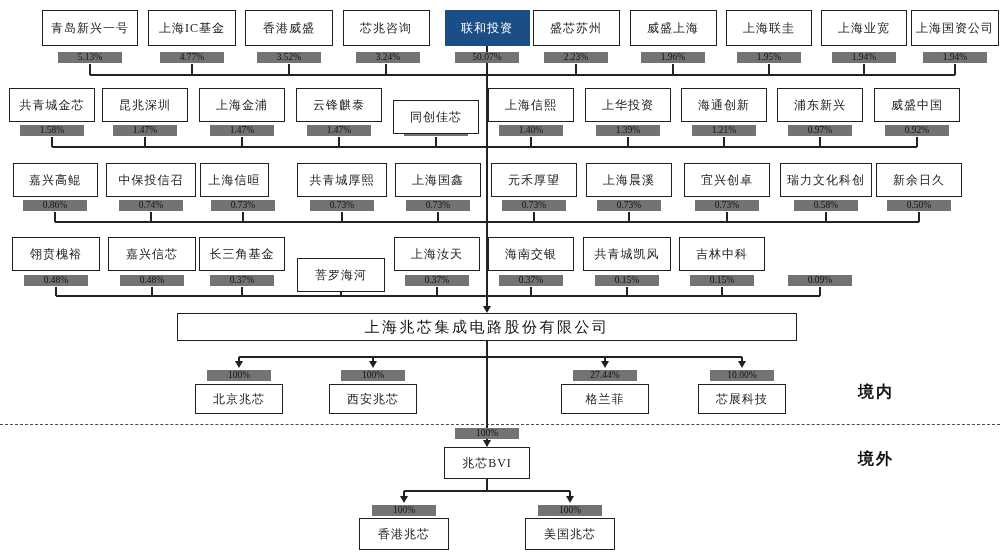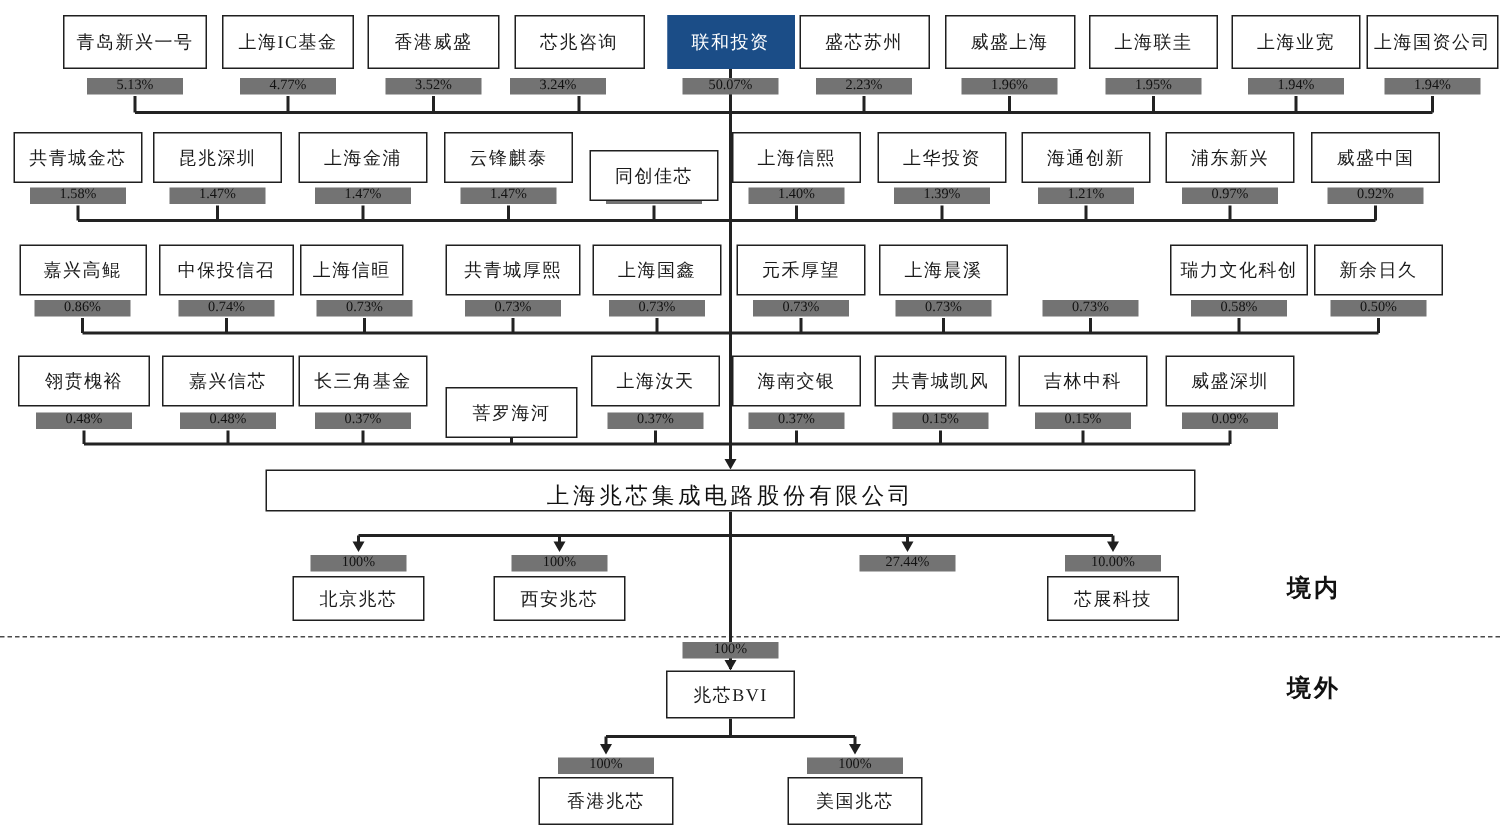--- a/index.html
+++ b/index.html
@@ -18,21 +18,21 @@
     position:absolute;width:0;height:0;z-index:2;
     border-left:4.5px solid transparent;border-right:4.5px solid transparent;
     border-top:7px solid #1f1f1f;
   }
   .pct{
     position:absolute;width:64px;text-align:center;font-size:9.5px;line-height:11px;
     color:#111111;background:#737373;z-index:3;font-family:"Liberation Serif","DejaVu Serif",serif;
   }
   .company-box{
     position:absolute;left:177px;top:313px;width:620px;height:28px;box-sizing:border-box;
-    background:#ffffff;border:1.6px solid #1f1f1f;display:flex;align-items:flex-end;justify-content:center;
+    background:#ffffff;border:1.6px solid #1f1f1f;display:flex;align-items:center;justify-content:center;
     font-size:15px;color:#111111;letter-spacing:2.5px;z-index:4;
   }
   .divider{
     position:absolute;left:0;top:424px;width:1000px;height:0;
     border-top:1.6px dashed #4a4a4a;z-index:0;
   }
   .region-label{
     position:absolute;left:845px;width:62px;text-align:center;
     font-size:16px;font-weight:bold;color:#111111;letter-spacing:2px;z-index:4;
   }
@@ -53,21 +53,21 @@
     <div class="node" style="left: 42px; top: 10px; width: 96px; height: 36px;">青岛新兴一号</div>
     <div class="pct" style="left: 58px; top: 52px;">5.13%</div>
     <div class="line" style="left: 89.25px; top: 64px; width: 1.5px; height: 11px;"></div>
     <div class="node" style="left: 148px; top: 10px; width: 88px; height: 36px;">上海IC基金</div>
     <div class="pct" style="left: 160px; top: 52px;">4.77%</div>
     <div class="line" style="left: 191.25px; top: 64px; width: 1.5px; height: 11px;"></div>
     <div class="node" style="left: 245px; top: 10px; width: 88px; height: 36px;">香港威盛</div>
     <div class="pct" style="left: 257px; top: 52px;">3.52%</div>
     <div class="line" style="left: 288.25px; top: 64px; width: 1.5px; height: 11px;"></div>
     <div class="node" style="left: 342.5px; top: 10px; width: 87px; height: 36px;">芯兆咨询</div>
-    <div class="pct" style="left: 340px; top: 52px;">3.24%</div>
+    <div class="pct" style="left: 356px; top: 52px;">3.24%</div>
     <div class="line" style="left: 385.25px; top: 64px; width: 1.5px; height: 11px;"></div>
     <div class="node highlight" style="left: 444.5px; top: 10px; width: 85px; height: 36px;">联和投资</div>
     <div class="pct" style="left: 455px; top: 52px;">50.07%</div>
     <div class="line" style="left: 486.25px; top: 64px; width: 1.5px; height: 11px;"></div>
     <div class="node" style="left: 532.5px; top: 10px; width: 87px; height: 36px;">盛芯苏州</div>
     <div class="pct" style="left: 544px; top: 52px;">2.23%</div>
     <div class="line" style="left: 575.25px; top: 64px; width: 1.5px; height: 11px;"></div>
     <div class="node" style="left: 629.5px; top: 10px; width: 87px; height: 36px;">威盛上海</div>
     <div class="pct" style="left: 641px; top: 52px;">1.96%</div>
     <div class="line" style="left: 672.25px; top: 64px; width: 1.5px; height: 11px;"></div>
@@ -126,20 +126,21 @@
     <div class="line" style="left: 341.25px; top: 212px; width: 1.5px; height: 10px;"></div>
     <div class="node" style="left: 395px; top: 163px; width: 86px; height: 34px;">上海国鑫</div>
     <div class="pct" style="left: 406px; top: 200px;">0.73%</div>
     <div class="line" style="left: 437.25px; top: 212px; width: 1.5px; height: 10px;"></div>
     <div class="node" style="left: 491px; top: 163px; width: 86px; height: 34px;">元禾厚望</div>
     <div class="pct" style="left: 502px; top: 200px;">0.73%</div>
     <div class="line" style="left: 533.25px; top: 212px; width: 1.5px; height: 10px;"></div>
     <div class="node" style="left: 586px; top: 163px; width: 86px; height: 34px;">上海晨溪</div>
     <div class="pct" style="left: 597px; top: 200px;">0.73%</div>
     <div class="line" style="left: 628.25px; top: 212px; width: 1.5px; height: 10px;"></div>
+    <div class="node" style="left: 684px; top: 163px; width: 86px; height: 34px;">宜兴创卓</div>
     <div class="pct" style="left: 695px; top: 200px;">0.73%</div>
     <div class="line" style="left: 726.25px; top: 212px; width: 1.5px; height: 10px;"></div>
     <div class="node" style="left: 780px; top: 163px; width: 92px; height: 34px;">瑞力文化科创</div>
     <div class="pct" style="left: 794px; top: 200px;">0.58%</div>
     <div class="line" style="left: 825.25px; top: 212px; width: 1.5px; height: 10px;"></div>
     <div class="node" style="left: 876px; top: 163px; width: 86px; height: 34px;">新余日久</div>
     <div class="pct" style="left: 887px; top: 200px;">0.50%</div>
     <div class="line" style="left: 918.25px; top: 212px; width: 1.5px; height: 10px;"></div>
     <div class="line" style="left: 56px; top: 295.25px; width: 764px; height: 1.5px;"></div>
     <div class="node" style="left: 12px; top: 237px; width: 88px; height: 34px; text-align: center;">翎贲槐裕</div>
@@ -159,38 +160,38 @@
     <div class="line" style="left: 436.25px; top: 287px; width: 1.5px; height: 9px;"></div>
     <div class="node" style="left: 488px; top: 237px; width: 86px; height: 34px;">海南交银</div>
     <div class="pct" style="left: 499px; top: 275px;">0.37%</div>
     <div class="line" style="left: 530.25px; top: 287px; width: 1.5px; height: 9px;"></div>
     <div class="node" style="left: 583px; top: 237px; width: 88px; height: 34px;">共青城凯风</div>
     <div class="pct" style="left: 595px; top: 275px;">0.15%</div>
     <div class="line" style="left: 626.25px; top: 287px; width: 1.5px; height: 9px;"></div>
     <div class="node" style="left: 679px; top: 237px; width: 86px; height: 34px;">吉林中科</div>
     <div class="pct" style="left: 690px; top: 275px;">0.15%</div>
     <div class="line" style="left: 721.25px; top: 287px; width: 1.5px; height: 9px;"></div>
-    <div class="node" style="left: 777px; top: 237px; width: 86px; height: 34px;">威盛深圳</div>
     <div class="pct" style="left: 788px; top: 275px;">0.09%</div>
     <div class="line" style="left: 819.25px; top: 287px; width: 1.5px; height: 9px;"></div>
     <div class="line" style="left: 486.25px; top: 46px; width: 1.5px; height: 260px;"></div>
     <div class="arrowhead" style="left: 482.5px; top: 306px;"></div>
     <div class="line" style="left: 486.25px; top: 341px; width: 1.5px; height: 105px;"></div>
     <div class="line" style="left: 239px; top: 356.25px; width: 503px; height: 1.5px;"></div>
     <div class="line" style="left: 238.25px; top: 357px; width: 1.5px; height: 5px;"></div>
     <div class="arrowhead" style="left: 234.5px; top: 361px;"></div>
     <div class="pct" style="left: 207px; top: 370px;">100%</div>
     <div class="node" style="left: 195px; top: 384px; width: 88px; height: 30px;">北京兆芯</div>
     <div class="line" style="left: 372.25px; top: 357px; width: 1.5px; height: 5px;"></div>
     <div class="arrowhead" style="left: 368.5px; top: 361px;"></div>
     <div class="pct" style="left: 341px; top: 370px;">100%</div>
     <div class="node" style="left: 329px; top: 384px; width: 88px; height: 30px;">西安兆芯</div>
     <div class="line" style="left: 604.25px; top: 357px; width: 1.5px; height: 5px;"></div>
     <div class="arrowhead" style="left: 600.5px; top: 361px;"></div>
     <div class="pct" style="left: 573px; top: 370px;">27.44%</div>
+    <div class="node" style="left: 561px; top: 384px; width: 88px; height: 30px;">格兰菲</div>
     <div class="line" style="left: 741.25px; top: 357px; width: 1.5px; height: 5px;"></div>
     <div class="arrowhead" style="left: 737.5px; top: 361px;"></div>
     <div class="pct" style="left: 710px; top: 370px;">10.00%</div>
     <div class="node" style="left: 698px; top: 384px; width: 88px; height: 30px;">芯展科技</div>
     <div class="arrowhead" style="left: 482.5px; top: 440px;"></div>
     <div class="pct" style="left: 455px; top: 428px;">100%</div>
     <div class="node" style="left: 444px; top: 447px; width: 86px; height: 32px;">兆芯BVI</div>
     <div class="line" style="left: 486.25px; top: 479px; width: 1.5px; height: 12px;"></div>
     <div class="line" style="left: 404px; top: 490.25px; width: 166px; height: 1.5px;"></div>
     <div class="line" style="left: 403.25px; top: 491px; width: 1.5px; height: 6px;"></div>

